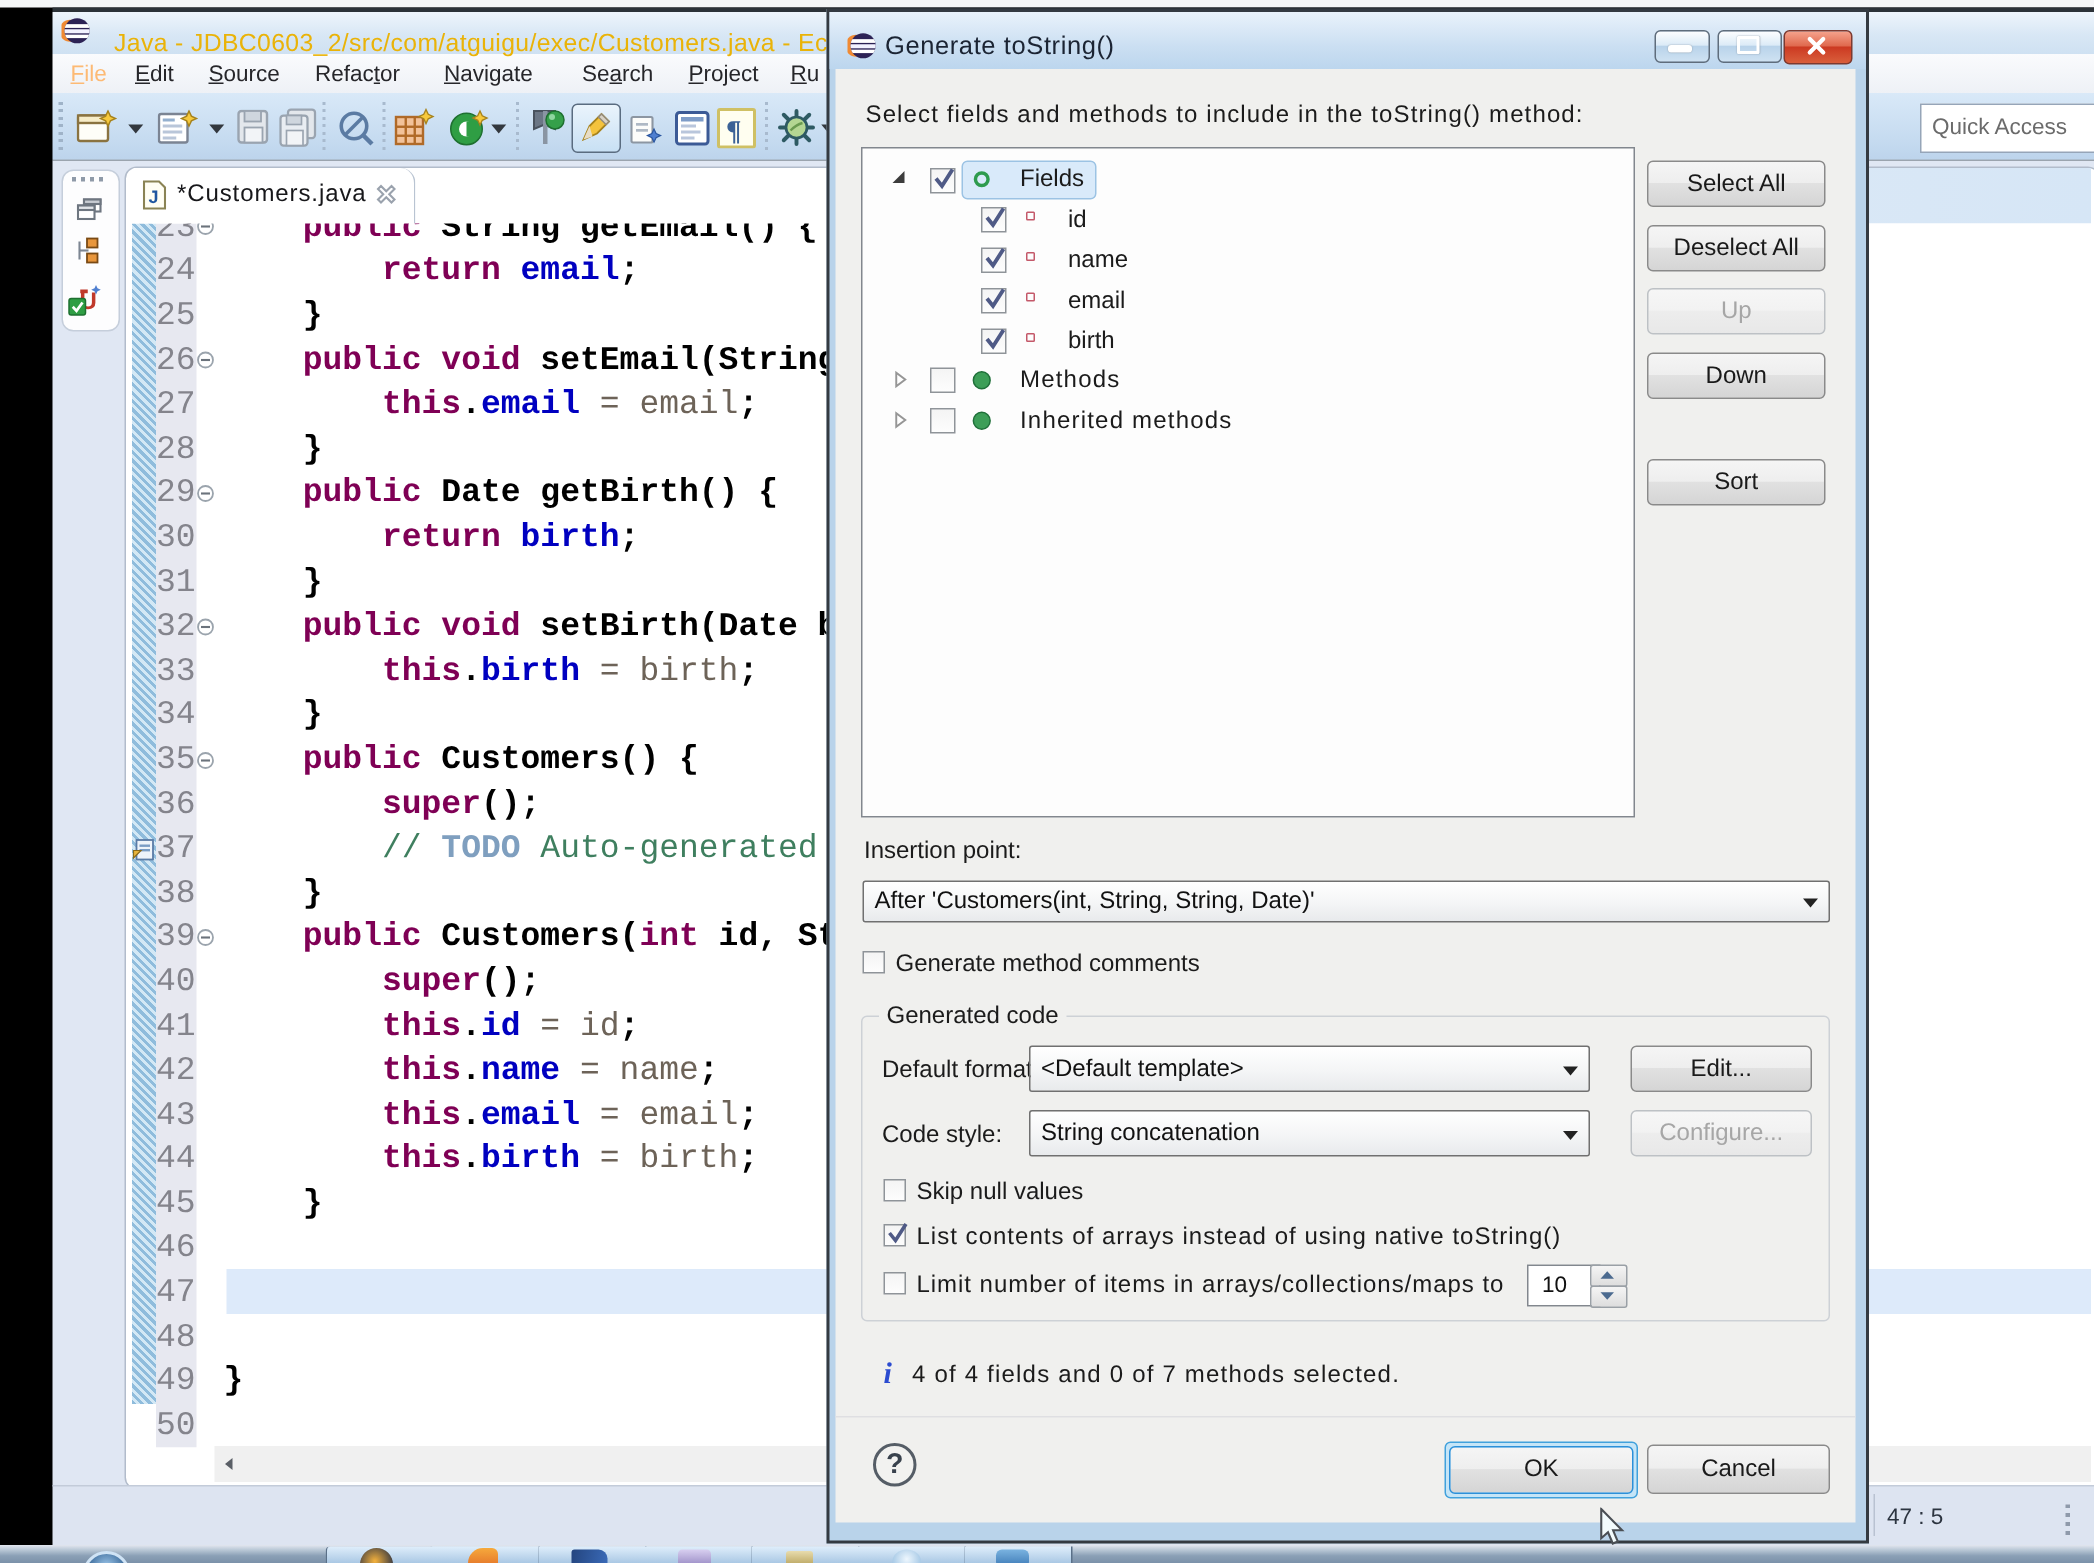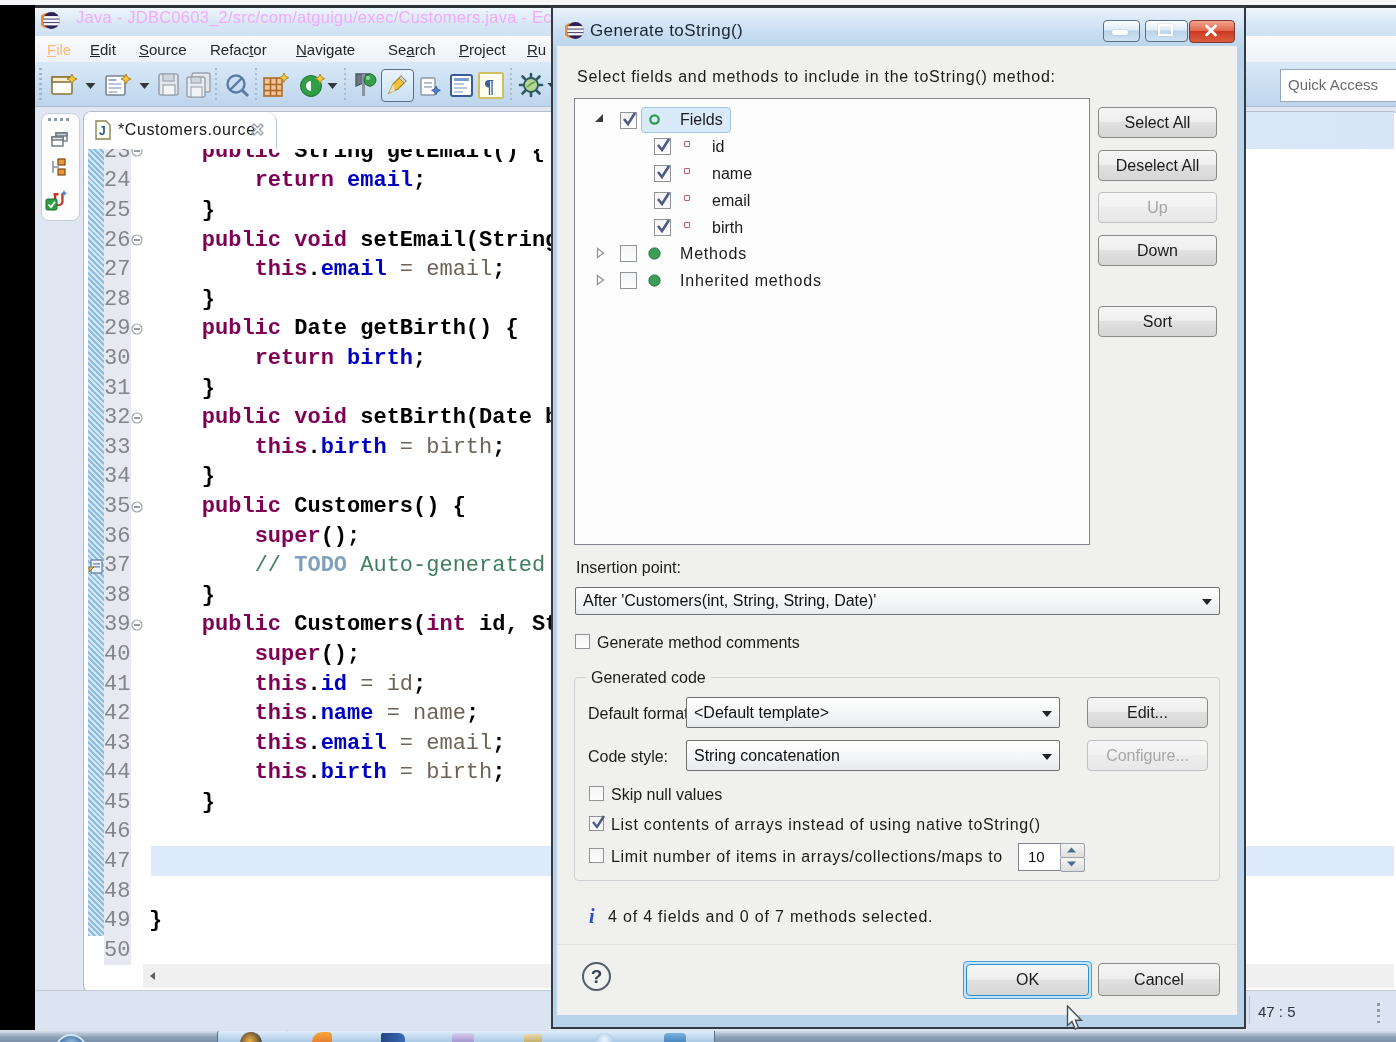--- a/index.html
+++ b/index.html
@@ -49,21 +49,21 @@
     <clipPath id="ec1">
         <circle cx="10.4" cy="9.5" r="8.4"></circle>
       </clipPath>
     <circle cx="10.4" cy="9.5" r="8.4" fill="#2c2255"></circle>
     <g clip-path="url(#ec1)">
       <rect x="0" y="5.1" width="19" height="2.5" fill="#fff"></rect>
       <rect x="0" y="8.5" width="19" height="2.7" fill="#f2f2ff"></rect>
       <rect x="0" y="12.1" width="19" height="2.3" fill="#fff"></rect>
     </g>
   </svg>
-  <div class="abs" style="left:76px;top:8px;font-size:16.5px;letter-spacing:0.25px;color:#f0abfc;white-space:nowrap;">Java - JDBC0603_2/src/com/atguigu/exec/Customers.java - Ec</div>
+  <div class="abs" style="left:76px;top:20px;font-size:16.5px;letter-spacing:0.25px;color:#eab308;white-space:nowrap;">Java - JDBC0603_2/src/com/atguigu/exec/Customers.java - Ec</div>
 
   <div class="abs" style="top:41px;left:47px;font-size:15px;color:#fdba74;"><u>F</u>ile</div>
   <div class="abs" style="top:41px;left:90px;font-size:15px;color:#26262a;"><u>E</u>dit</div>
   <div class="abs" style="top:41px;left:139px;font-size:15px;color:#26262a;"><u>S</u>ource</div>
   <div class="abs" style="top:41px;left:210px;font-size:15px;color:#26262a;">Refac<u>t</u>or</div>
   <div class="abs" style="top:41px;left:296px;font-size:15px;color:#26262a;"><u>N</u>avigate</div>
   <div class="abs" style="top:41px;left:388px;font-size:15px;color:#26262a;">Se<u>a</u>rch</div>
   <div class="abs" style="top:41px;left:459px;font-size:15px;color:#26262a;"><u>P</u>roject</div>
   <div class="abs" style="top:41px;left:527px;font-size:15px;color:#26262a;"><u>R</u>u</div>
 
@@ -195,21 +195,21 @@
 
   <div class="abs" style="left:280px;top:112px;width:1114px;height:37px;
        background:linear-gradient(90deg,#ffffff 24%,#dce9f6 70%,#d6e6f6);"></div>
 
   <div class="abs" style="left:89px;top:112px;width:187px;height:37px;background:#fff;
        border-right:1px solid #b9c4d2;border-top-right-radius:10px;"></div>
   <svg class="abs" style="left:95px;top:120px" width="16" height="20" viewBox="0 0 16 20">
     <path d="M1 1 h10 l4 4 v14 h-14 z" fill="#fffef4" stroke="#8a8354" stroke-width="1.4"></path>
     <text x="4" y="15" font-size="12" font-weight="bold" fill="#1f56a0" font-family="Liberation Sans">J</text>
   </svg>
-  <div class="abs" style="left:118px;top:121px;font-size:16px;letter-spacing:0.6px;color:#17171a;">*Customers.ource</div>
+  <div class="abs" style="left:118px;top:121px;font-size:16px;letter-spacing:0.6px;color:#17171a;">*Customers.java</div>
   <svg class="abs" style="left:250px;top:122px" width="15" height="15" viewBox="0 0 15 15">
     <path d="M2 4 l3.5 3.5 L2 11 l2 2 L7.5 9.5 L11 13 l2-2 L9.5 7.5 L13 4 l-2-2 L7.5 5.5 L4 2 z" fill="none" stroke="#9aa2ad" stroke-width="1.4"></path>
   </svg>
 
   <div class="abs" style="left:84px;top:149px;width:1310px;height:816px;overflow:hidden;background:#fff;">
 
     <div class="abs" style="left:67px;top:697px;width:1243px;height:30px;background:#ddeafa;"></div>
 
     <div class="abs" style="left:4px;top:0;width:16px;height:787px;
       background:repeating-linear-gradient(45deg,#8fbcdc 0 2px,#d3e8f5 2px 4px);"></div>

